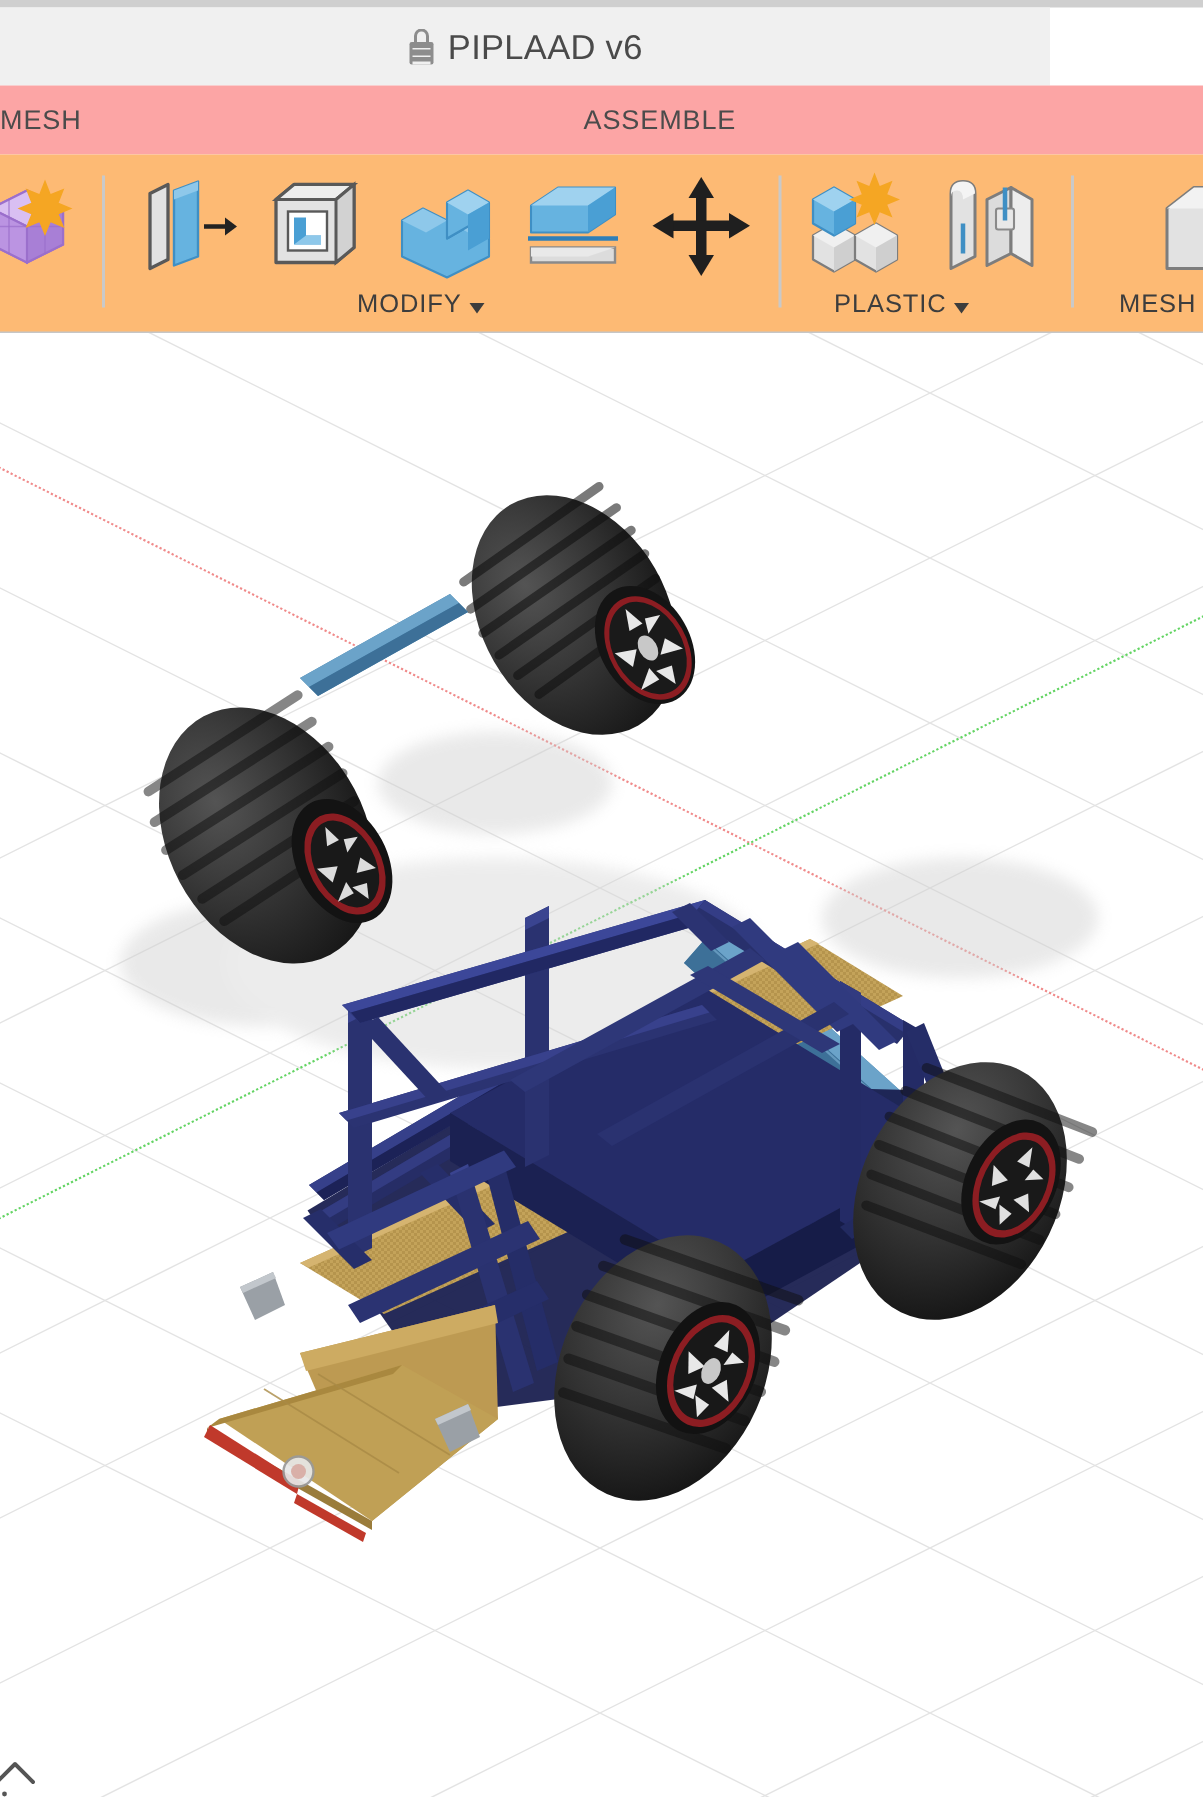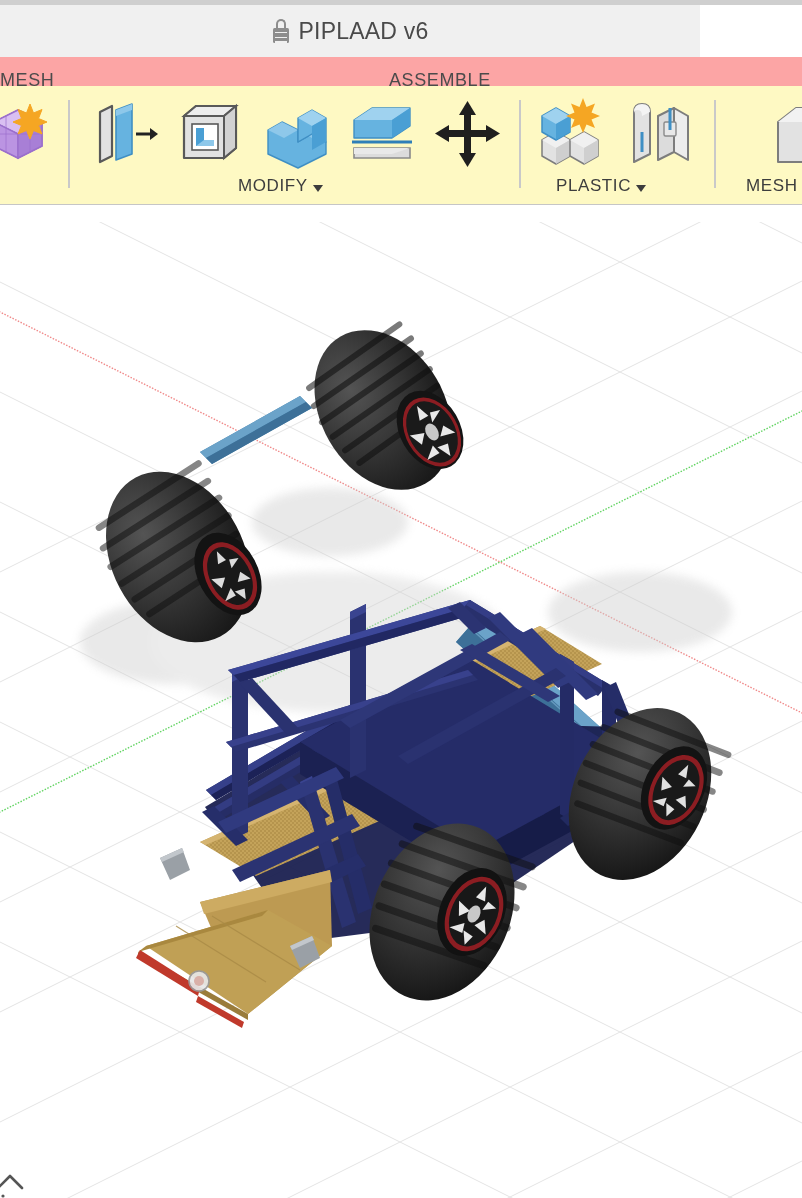--- a/index.html
+++ b/index.html
@@ -55,22 +55,22 @@
   }
   .ribbon-tabs .tab {
     position:absolute; top:0; height:46px;
     display:flex; align-items:center;
     font-size:18px; color:#4b4b4b; letter-spacing:0.6px;
     white-space:nowrap;
   }
 
   
   .ribbon-panel {
-    position:absolute; top:86px; left:0; width:802px; height:119px;
-    background:#fef9c3;
+    position:absolute; top:103px; left:0; width:802px; height:119px;
+    background:#fdba74;
     border-bottom:1.5px solid #c6c6c6;
   }
   .rsep {
     position:absolute; top:14px; width:1.5px; height:88px; background:#c9c9c9;
   }
   .gicon { position:absolute; top:10px; width:72px; height:76px; }
   .glabel {
     position:absolute; top:90px; font-size:17px; color:#3d3d3d;
     letter-spacing:0.6px; white-space:nowrap;
     display:flex; align-items:center; gap:5px;

